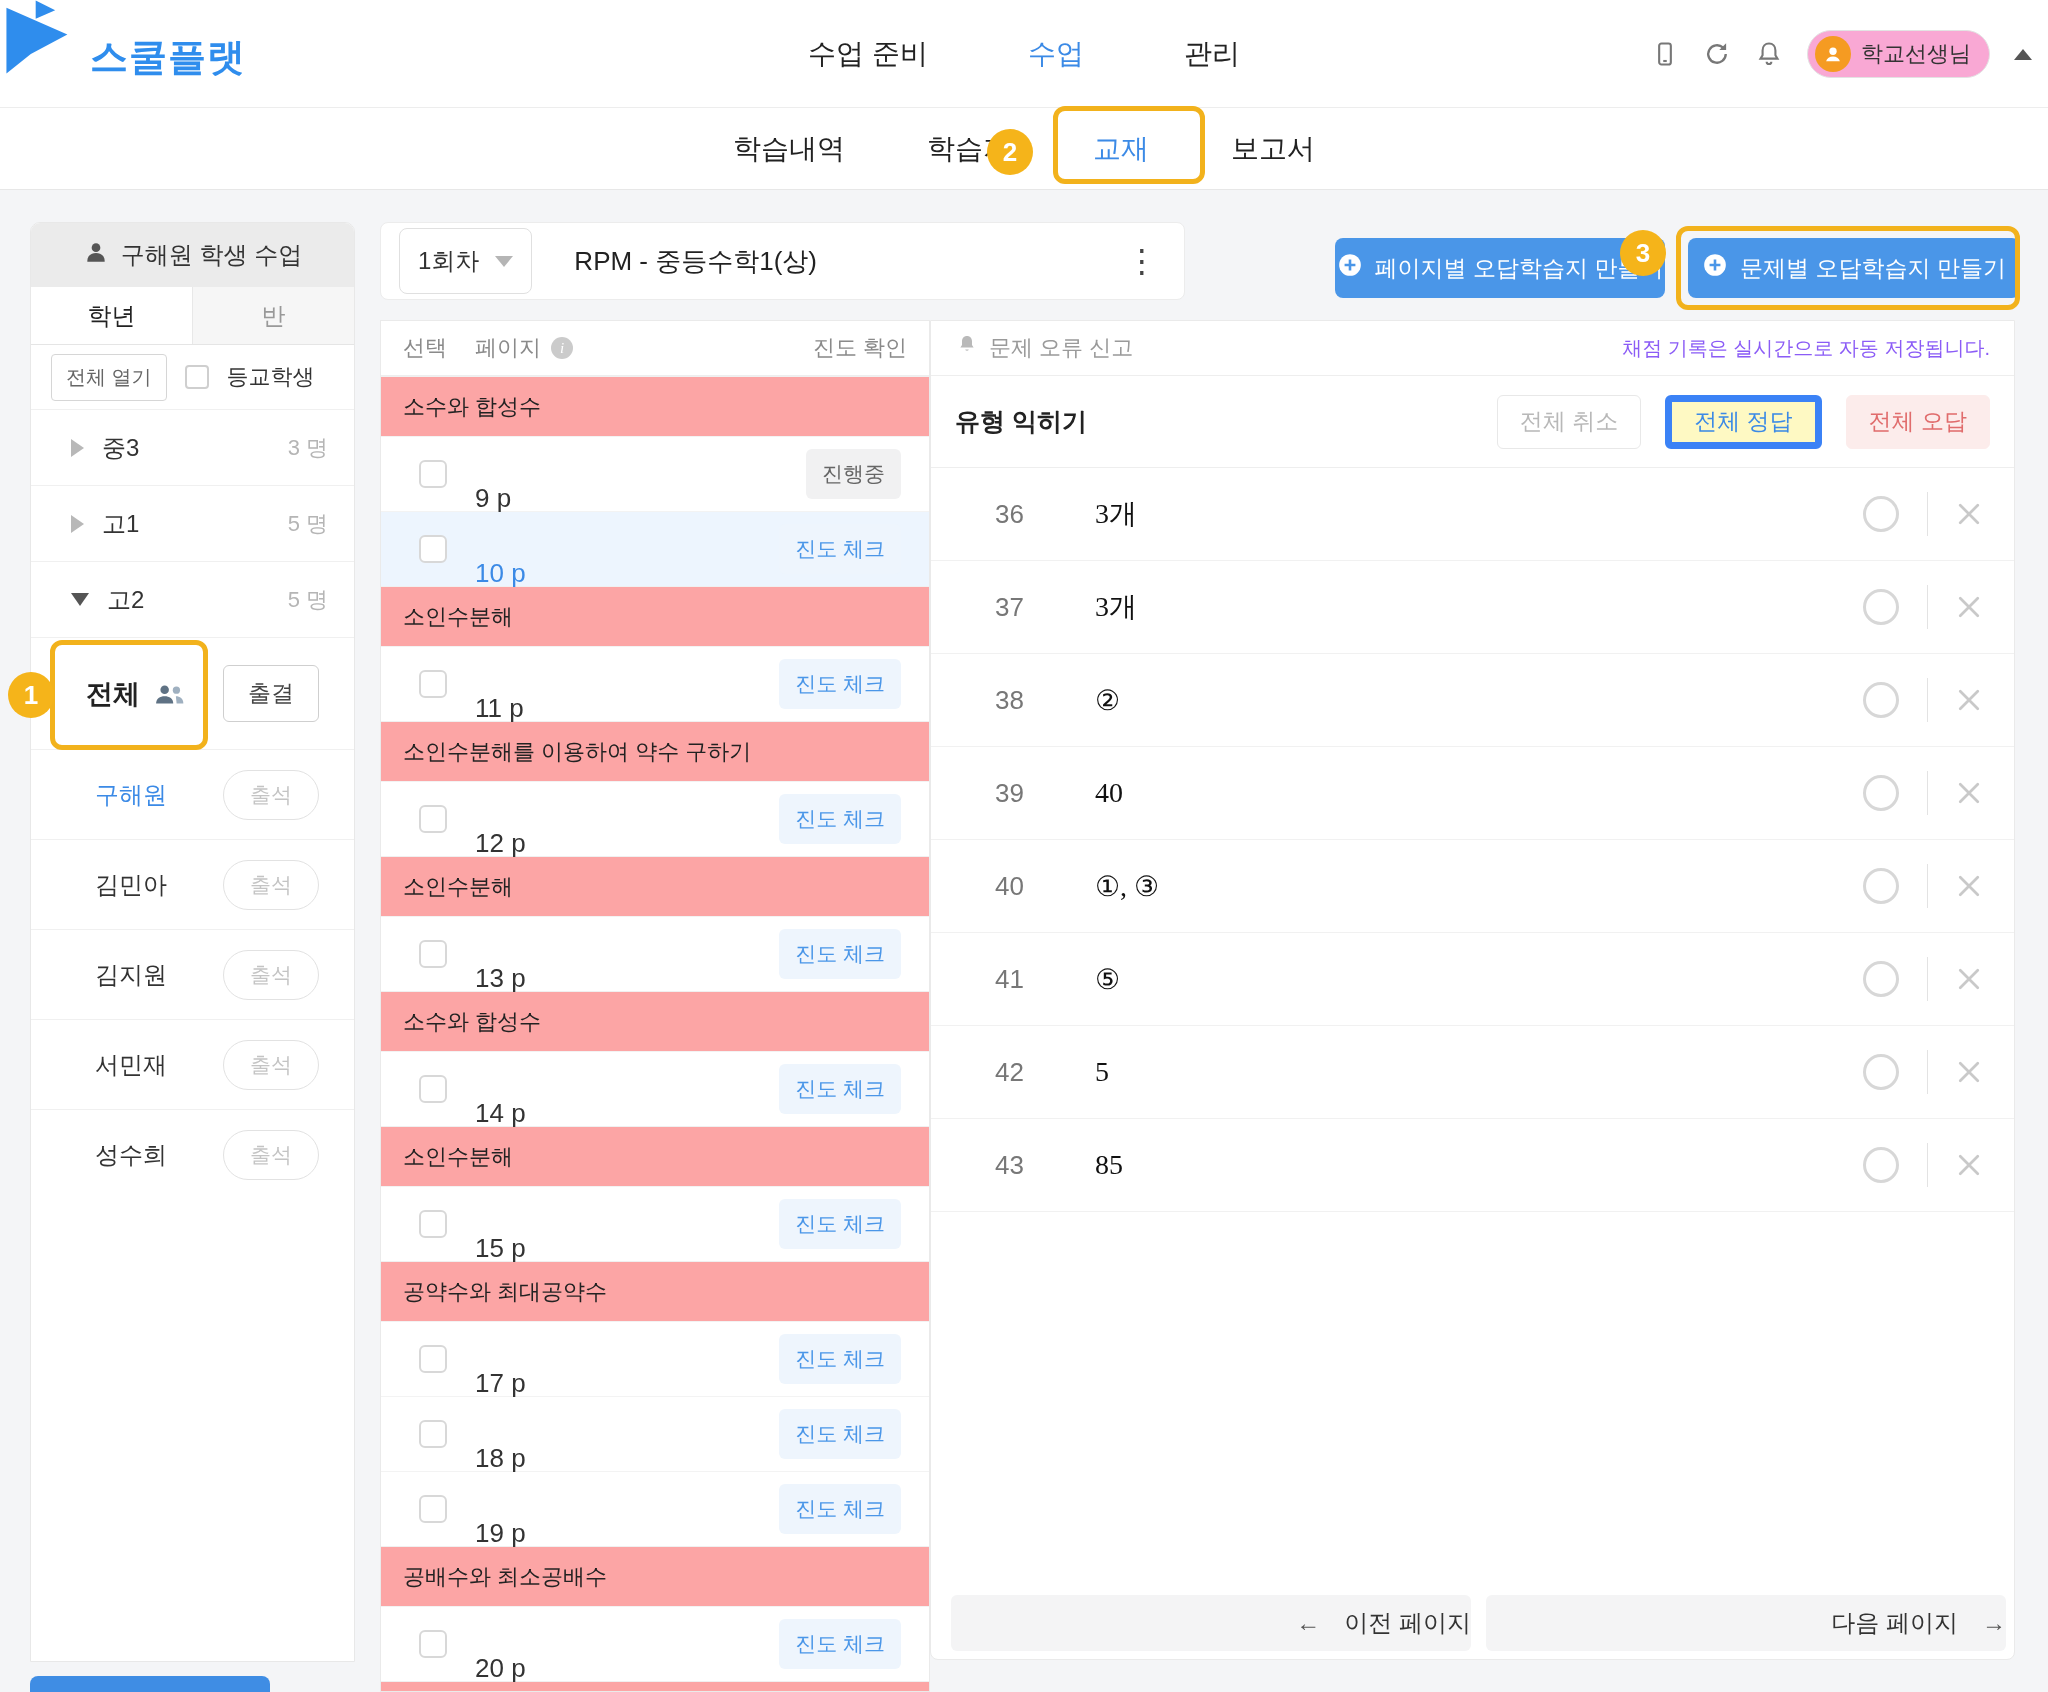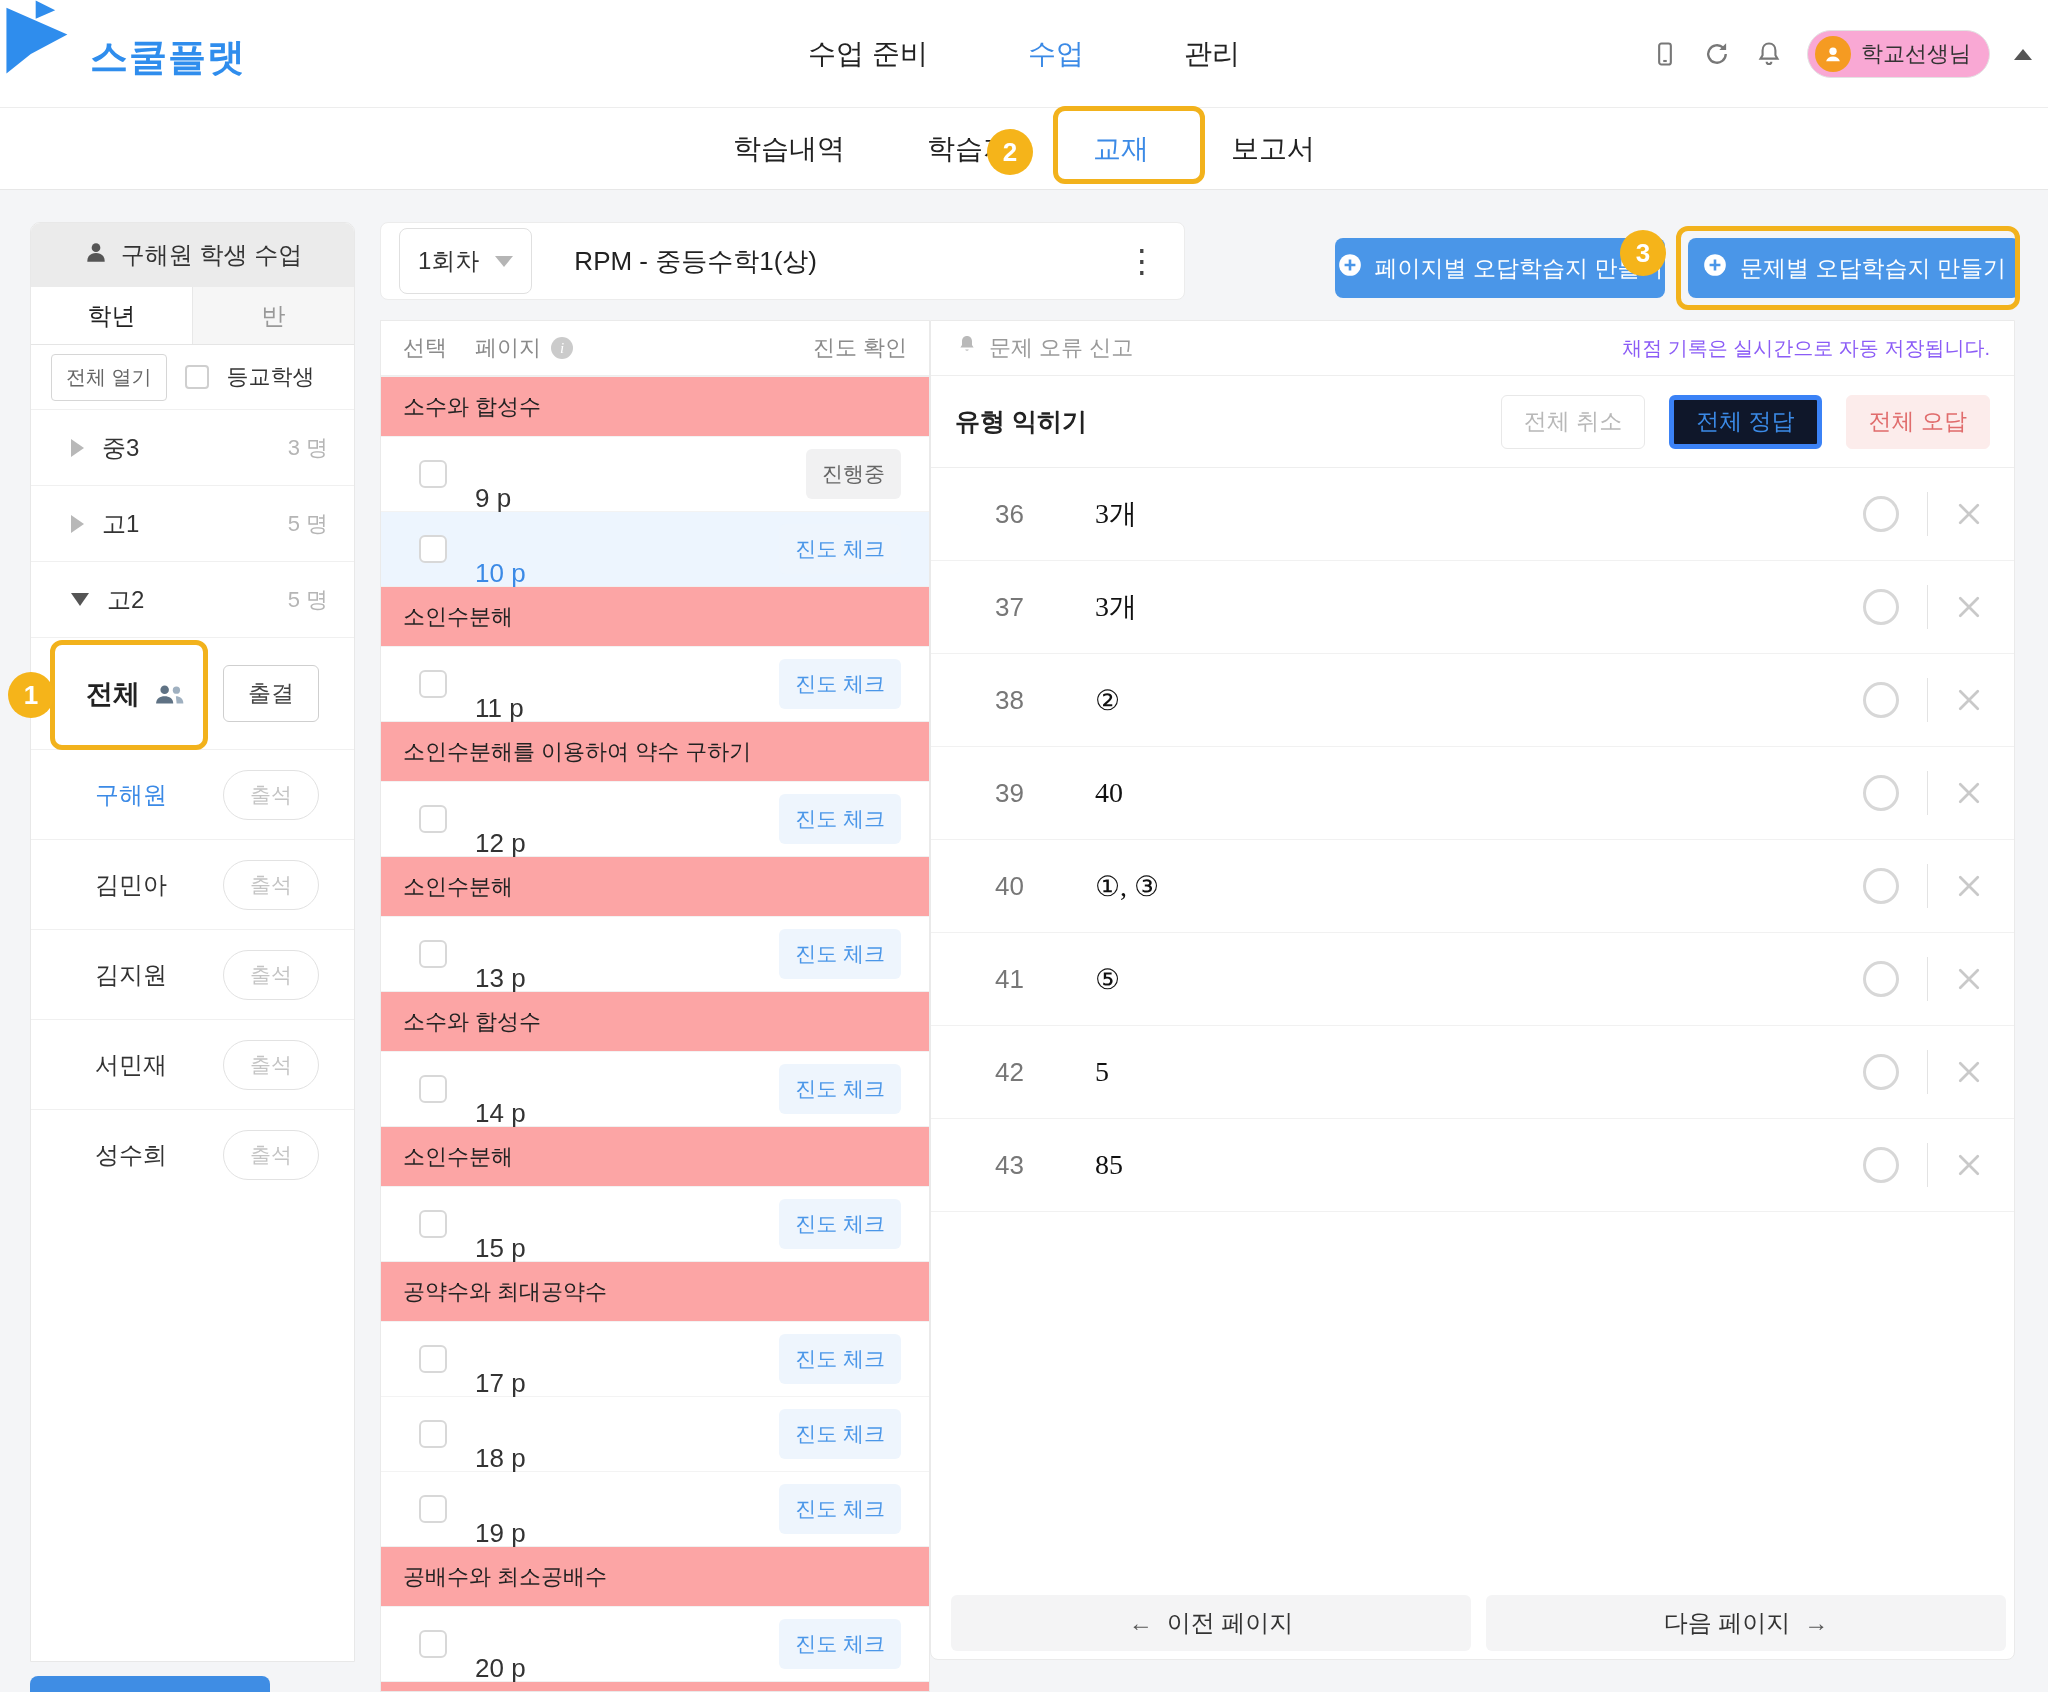--- a/index.html
+++ b/index.html
@@ -81,30 +81,30 @@
   .mk-btn.problem-wise{left:1688px;width:332px;}
   .grading-panel{position:absolute;left:930px;top:320px;width:1085px;height:1340px;background:#fff;border:1px solid #eaeaea;border-radius:0 0 8px 8px;}
   .gp-header{height:55px;display:flex;align-items:center;padding:0 24px;border-bottom:1px solid #eee;}
   .gp-report{display:flex;align-items:center;gap:10px;font-size:22px;color:#9a9a9a;cursor:pointer;}
   .gp-autosave{margin-left:auto;font-size:20px;color:#8b5cf6;text-align:center;}
   .gp-subheader{height:92px;display:flex;align-items:center;padding:0 24px;border-bottom:1px solid #eee;}
   .gp-title{font-size:25px;font-weight:bold;color:#222;}
   .gp-actions{margin-left:auto;display:flex;gap:24px;}
   .gp-actions button{height:54px;border-radius:6px;font-size:23px;padding:0 22px;cursor:pointer;}
   .btn-cancel-all{background:#fff;border:1px solid #e8e8e8;color:#b8b8b8;}
-  .btn-all-correct{background:#0f172a;border:5px solid #3b82f6;color:#3b8ae6;}
+  .btn-all-correct{background:#fef9c3;border:7px solid #3b82f6;color:#3b8ae6;}
   .btn-all-wrong{background:#fceceb;border:1px solid #fceceb;color:#e06c6c;}
   .q-row{height:93px;display:flex;align-items:center;border-bottom:1px solid #f1f1f1;}
   .q-no{margin-left:64px;width:64px;font-size:26px;color:#777;}
   .q-ans{margin-left:36px;font-size:28px;color:#111;font-family:"Liberation Serif","DejaVu Serif",serif;}
   .q-circle{margin-left:auto;width:36px;height:36px;border:3px solid #d7d7d7;border-radius:50%;margin-right:28px;cursor:pointer;flex:none;}
   .q-div{width:1px;height:44px;background:#e3e3e3;}
   .q-x{margin:0 30px 0 26px;cursor:pointer;display:flex;align-items:center;}
   .gp-pagination{position:absolute;left:20px;right:8px;bottom:8px;display:flex;gap:15px;}
-  .pg-btn{flex:1;height:56px;background:#f4f4f5;border:none;border-radius:6px;font-size:24px;color:#333;display:flex;align-items:center;justify-content:center;gap:14px;cursor:pointer;}
+  .pg-btn{flex:1;height:56px;background:#f4f4f5;border:none;border-radius:6px;font-size:24px;color:#333;display:flex;align-items:center;justify-content:flex-end;gap:24px;cursor:pointer;}
   .arrow-left::before{content:"\2190";color:#555;}
   .arrow-right::before{content:"\2192";color:#555;}
 
   
   .hl{position:absolute;border:5px solid #f2b21c;border-radius:12px;z-index:5;pointer-events:none;}
   .hl-tab{left:1053px;top:106px;width:152px;height:78px;}
   .hl-all{left:50px;top:640px;width:158px;height:110px;}
   .hl-btn{left:1676px;top:226px;width:344px;height:84px;}
   .badge{position:absolute;width:46px;height:46px;border-radius:50%;background:#f5b41a;color:#fff;font-size:26px;font-weight:bold;display:flex;align-items:center;justify-content:center;z-index:6;}
   .badge-1{left:8px;top:672px;}

